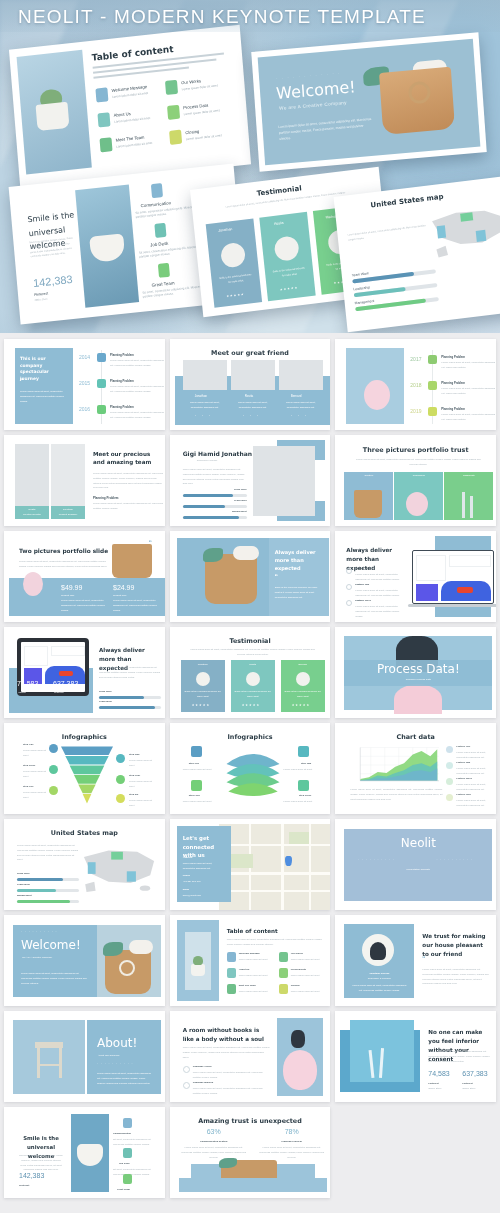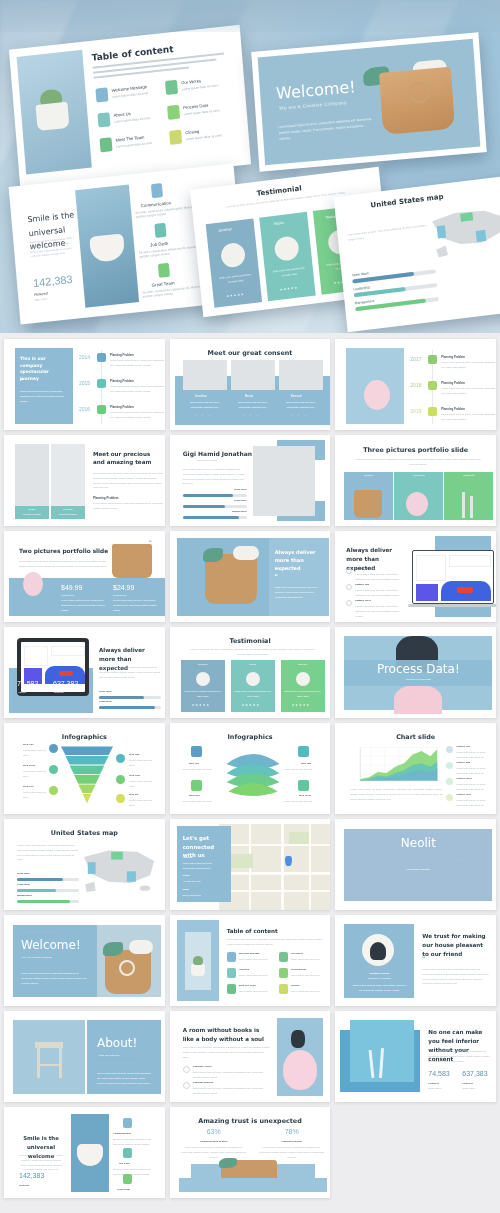--- a/index.html
+++ b/index.html
@@ -142,20 +142,21 @@
   .stars{ position:absolute; font-size:3px; color:#fff; letter-spacing:1px;}
   .dot3{ position:absolute; font-size:5px; color:#fff; letter-spacing:2px;}
 </style>
 </head>
 <body>
 
 <div class="page">
 
   <div class="hero">
     <div class="hero-band"></div>
+    <div class="hero-title">NEOLIT - MODERN KEYNOTE TEMPLATE</div>
 
     <div class="m hA">
       <div class="img"></div>
       <div class="leaf"></div>
       <div class="pot"></div>
       <h4 class="hand">Table of content</h4>
       <div class="ln" style="left:82px;top:26px;width:132px"></div>
       <div class="ln" style="left:82px;top:31px;width:124px"></div>
       <div class="ln" style="left:82px;top:36px;width:96px"></div>
 
@@ -283,21 +284,21 @@
       <div class="sml" style="left:70px;top:62px;color:#8fbcd4;font-size:5px">2016</div>
       <div class="sq" style="left:88px;top:61px;width:9px;height:9px;background:#6ccc7d"></div>
       <div class="sml" style="left:101px;top:61px;font-size:2.8px;font-weight:bold">Planning Problem</div>
       <div class="xsml" style="left:101px;top:67px;width:56px">Lorem ipsum dolor sit amet, consectetur adipiscing elit. Maecenas porttitor congue massa.</div>
     </div>
       </div>
 
 
     <div class="card">
         <div class="pad">
-      <div class="t-hd row-title" style="top:5px">Meet our great consent</div>
+      <div class="t-hd row-title" style="top:5px">Meet our great friend</div>
       <div class="blk" style="left:0;top:32px;width:156px;height:49px"></div>
       <div class="ph" style="left:8px;top:16px;width:44px;height:30px"></div>
       <div class="ph" style="left:56px;top:16px;width:44px;height:30px"></div>
       <div class="ph" style="left:104px;top:16px;width:44px;height:30px"></div>
       <div class="sml wh" style="left:20px;top:50px;font-size:3px">Jonathan</div>
       <div class="xsml wh" style="left:10px;top:57px;width:40px;text-align:center">Lorem ipsum dolor sit amet, consectetur adipiscing elit.</div>
       <div class="dot3" style="left:20px;top:68px">· · ·</div>
       <div class="sml wh" style="left:70px;top:50px;font-size:3px">Rosita</div>
       <div class="xsml wh" style="left:58px;top:57px;width:40px;text-align:center">Lorem ipsum dolor sit amet, consectetur adipiscing elit.</div>
       <div class="dot3" style="left:68px;top:68px">· · ·</div>
@@ -359,21 +360,21 @@
       <div class="pbar" style="left:8px;top:65px;width:64px"></div>
           <div class="pbarf" style="left:8px;top:65px;width:42px;background:#5a93b5"></div>
       <div class="xsml" style="left:8px;top:70px;width:64px;text-align:right;color:#55646d;font-weight:bold">Management</div>
       <div class="pbar" style="left:8px;top:76px;width:64px"></div>
           <div class="pbarf" style="left:8px;top:76px;width:56px;background:#5a93b5"></div>
     </div>
       </div>
 
     <div class="card">
         <div class="pad">
-      <div class="t-hd row-title" style="top:6px">Three pictures portfolio slide</div>
+      <div class="t-hd row-title" style="top:6px">Three pictures portfolio trust</div>
       <div class="xsml" style="left:14px;top:18px;width:128px;text-align:center">Lorem ipsum dolor sit amet, consectetur adipiscing elit. Maecenas porttitor congue massa. Fusce posuere magna sed pulvinar ultricies.</div>
       <div style="position:absolute;left:4px;top:32px;width:49px;height:48px;background:#8fbcd4"></div>
       <div style="position:absolute;left:54px;top:32px;width:49px;height:48px;background:#7cc8c1"></div>
       <div style="position:absolute;left:104px;top:32px;width:49px;height:48px;background:#7ace8c"></div>
       <div class="xsml wh" style="left:4px;top:34px;width:49px;text-align:center">Creative</div>
       <div class="xsml wh" style="left:54px;top:34px;width:49px;text-align:center">Profesional</div>
       <div class="xsml wh" style="left:104px;top:34px;width:49px;text-align:center">Passionate</div>
       <div style="position:absolute;left:14px;top:50px;width:28px;height:28px;background:#c79a67;border-radius:2px 2px 6px 6px"></div>
       <div style="position:absolute;left:66px;top:52px;width:22px;height:24px;background:#f2d3dd;border-radius:50%"></div>
       <div style="position:absolute;left:122px;top:52px;width:3px;height:26px;background:#dfe7ea"></div>
@@ -549,21 +550,21 @@
       <div class="xsml" style="left:14px;top:66px;color:#4b5a63;font-weight:bold">Step Four</div>
       <div class="xsml" style="left:8px;top:72px;width:34px">Lorem ipsum dolor sit amet</div>
       <div class="sq" style="right:16px;top:52px;width:11px;height:11px;background:#5ec79d"></div>
       <div class="xsml" style="right:14px;top:66px;color:#4b5a63;font-weight:bold">Step Three</div>
       <div class="xsml" style="right:8px;top:72px;width:34px">Lorem ipsum dolor sit amet</div>
     </div>
       </div>
 
     <div class="card">
         <div class="pad">
-      <div class="t-hd row-title" style="top:5px">Chart slide</div>
+      <div class="t-hd row-title" style="top:5px">Chart data</div>
       <svg viewBox="0 0 100 48" style="position:absolute;left:10px;top:16px;width:94px;height:42px">
         <g stroke="#eceff1" stroke-width="0.5">
           <line x1="8" y1="4" x2="98" y2="4"></line>
               <line x1="8" y1="14" x2="98" y2="14"></line>
           <line x1="8" y1="24" x2="98" y2="24"></line>
               <line x1="8" y1="34" x2="98" y2="34"></line>
           <line x1="8" y1="42" x2="98" y2="42"></line>
           <line x1="20" y1="4" x2="20" y2="42"></line>
               <line x1="36" y1="4" x2="36" y2="42"></line>
           <line x1="52" y1="4" x2="52" y2="42"></line>

